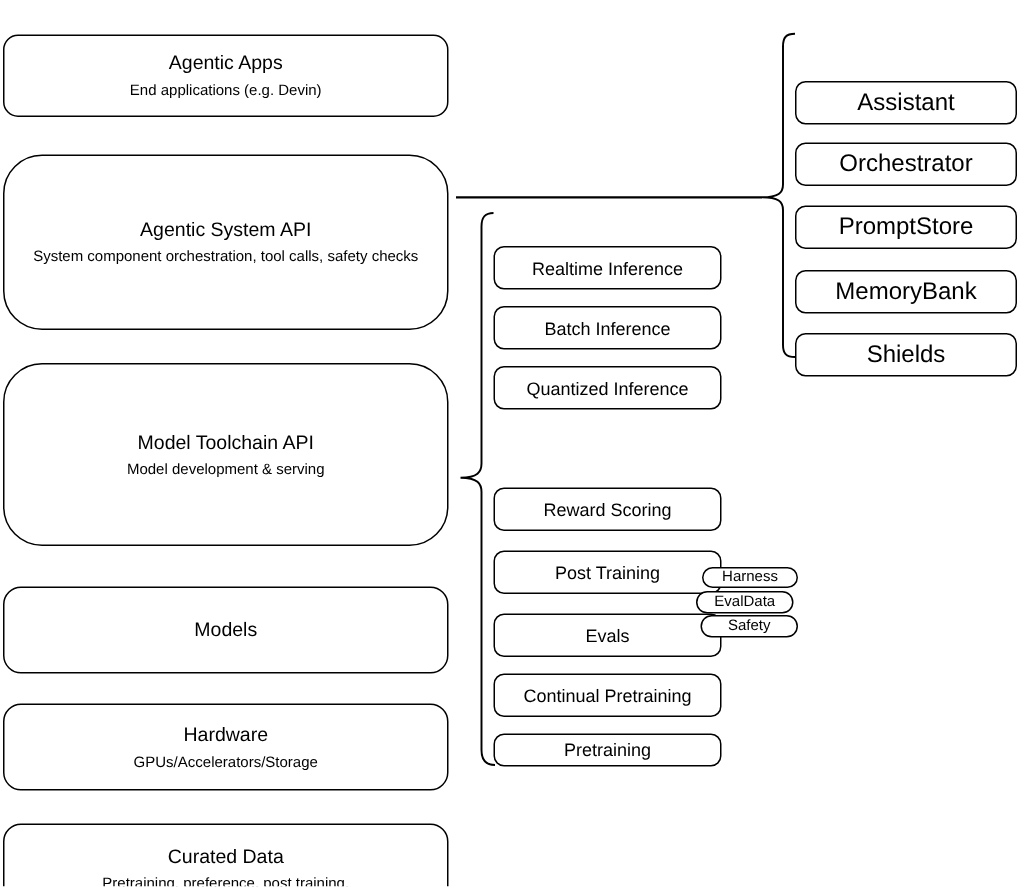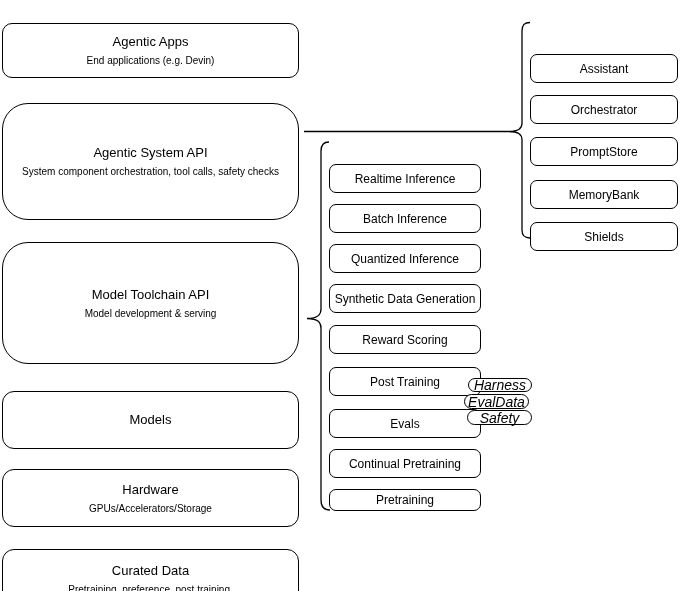--- a/index.html
+++ b/index.html
@@ -41,36 +41,35 @@
   
   .mbox {
     left: 329px; width: 152px; height: 29px;
     border-radius: 7px;
     font-size: 12px;
   }
   
   .rbox {
     left: 530px; width: 148px; height: 29px;
     border-radius: 7px;
-    font-size: 12px;
+    font-size: 16px;
   }
   
   .oval {
     position: absolute;
     box-sizing: border-box;
     background: #ffffff;
     border: 1px solid #000000;
     border-radius: 999px;
     display: flex;
     align-items: center;
     justify-content: center;
-    font-size: 14px;
+    font-size: 10px;
     line-height: 1;
     z-index: 3;
-    font-style: italic;
   }
   .mbox, .rbox, .lbox { z-index: 2; }
 </style>
 </head>
 <body>
 
 <div class="canvas">
 
   <svg class="connectors" viewBox="0 0 682 591" xmlns="http://www.w3.org/2000/svg">
     <path d="M 304 131.5 L 508 131.5" fill="none" stroke="#000000" stroke-width="1.5"></path>
@@ -103,21 +102,20 @@
   </div>
 
   <div class="node lbox" style="top:530px;height:60px;border-radius:12px">
     <div class="t">Curated Data</div>
     <div class="s">Pretraining, preference, post training.</div>
   </div>
 
   <div class="node mbox" style="top:145px">Realtime Inference</div>
   <div class="node mbox" style="top:185px">Batch Inference</div>
   <div class="node mbox" style="top:225px">Quantized Inference</div>
-  <div class="node mbox" style="top:265px">Synthetic Data Generation</div>
   <div class="node mbox" style="top:306px">Reward Scoring</div>
   <div class="node mbox" style="top:348px">Post Training</div>
   <div class="node mbox" style="top:390px">Evals</div>
   <div class="node mbox" style="top:430px">Continual Pretraining</div>
   <div class="node mbox" style="top:470px;height:22px">Pretraining</div>
 
   <div class="oval" style="left:468px;top:378px;width:64px;height:14px">Harness</div>
   <div class="oval" style="left:464px;top:394px;width:65px;height:15px">EvalData</div>
   <div class="oval" style="left:467px;top:410px;width:65px;height:15px">Safety</div>
 

